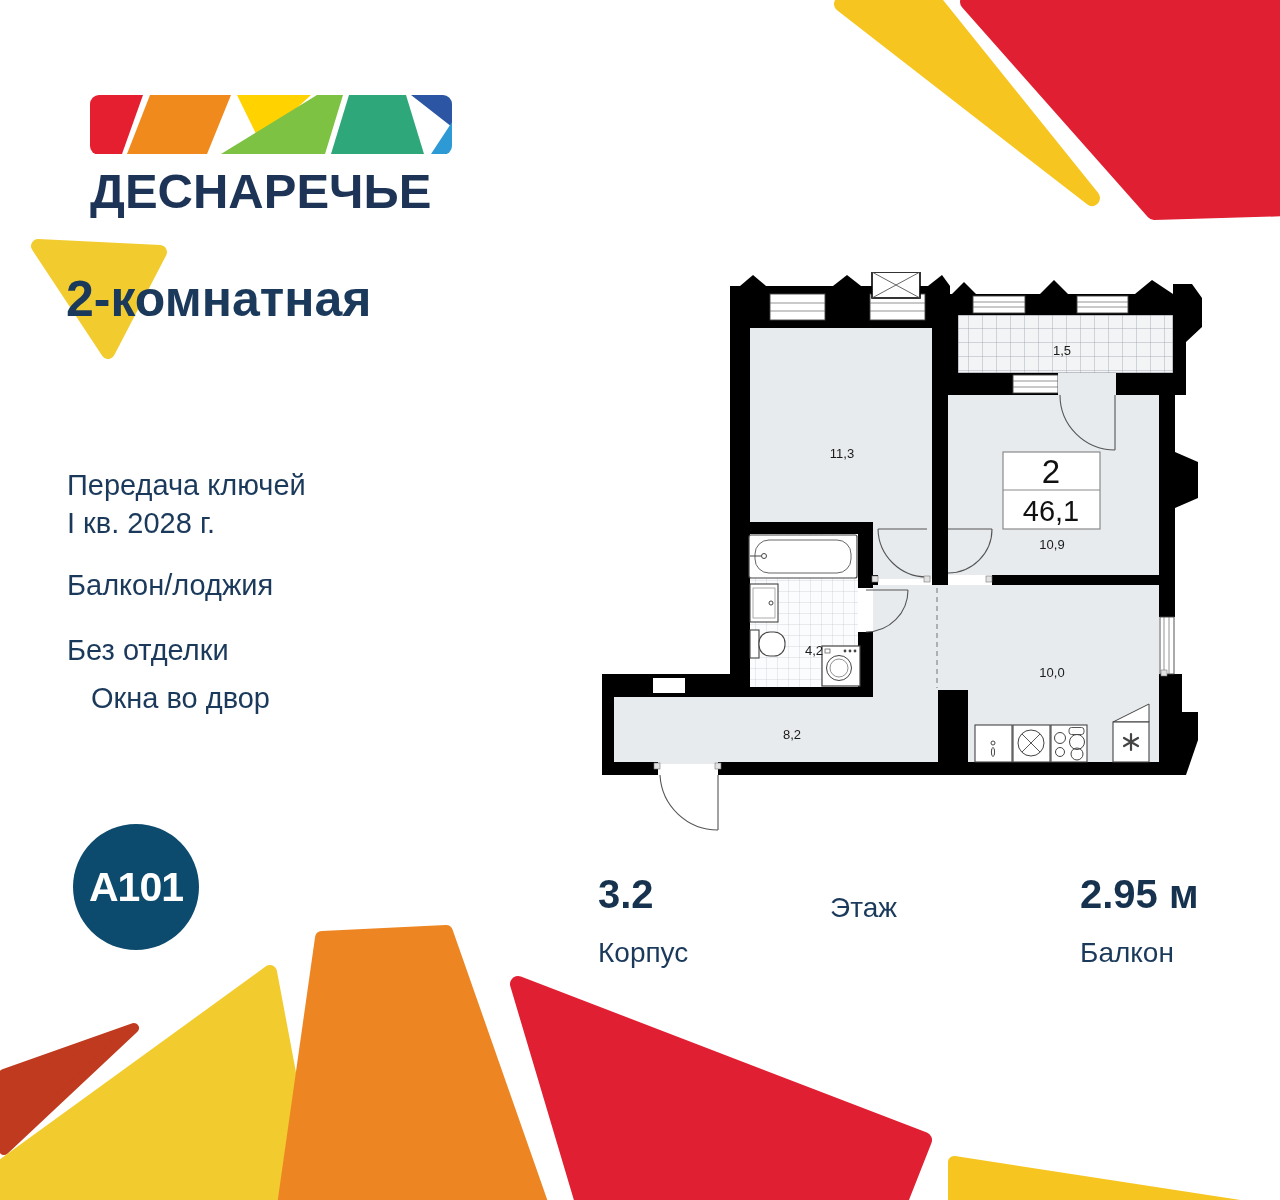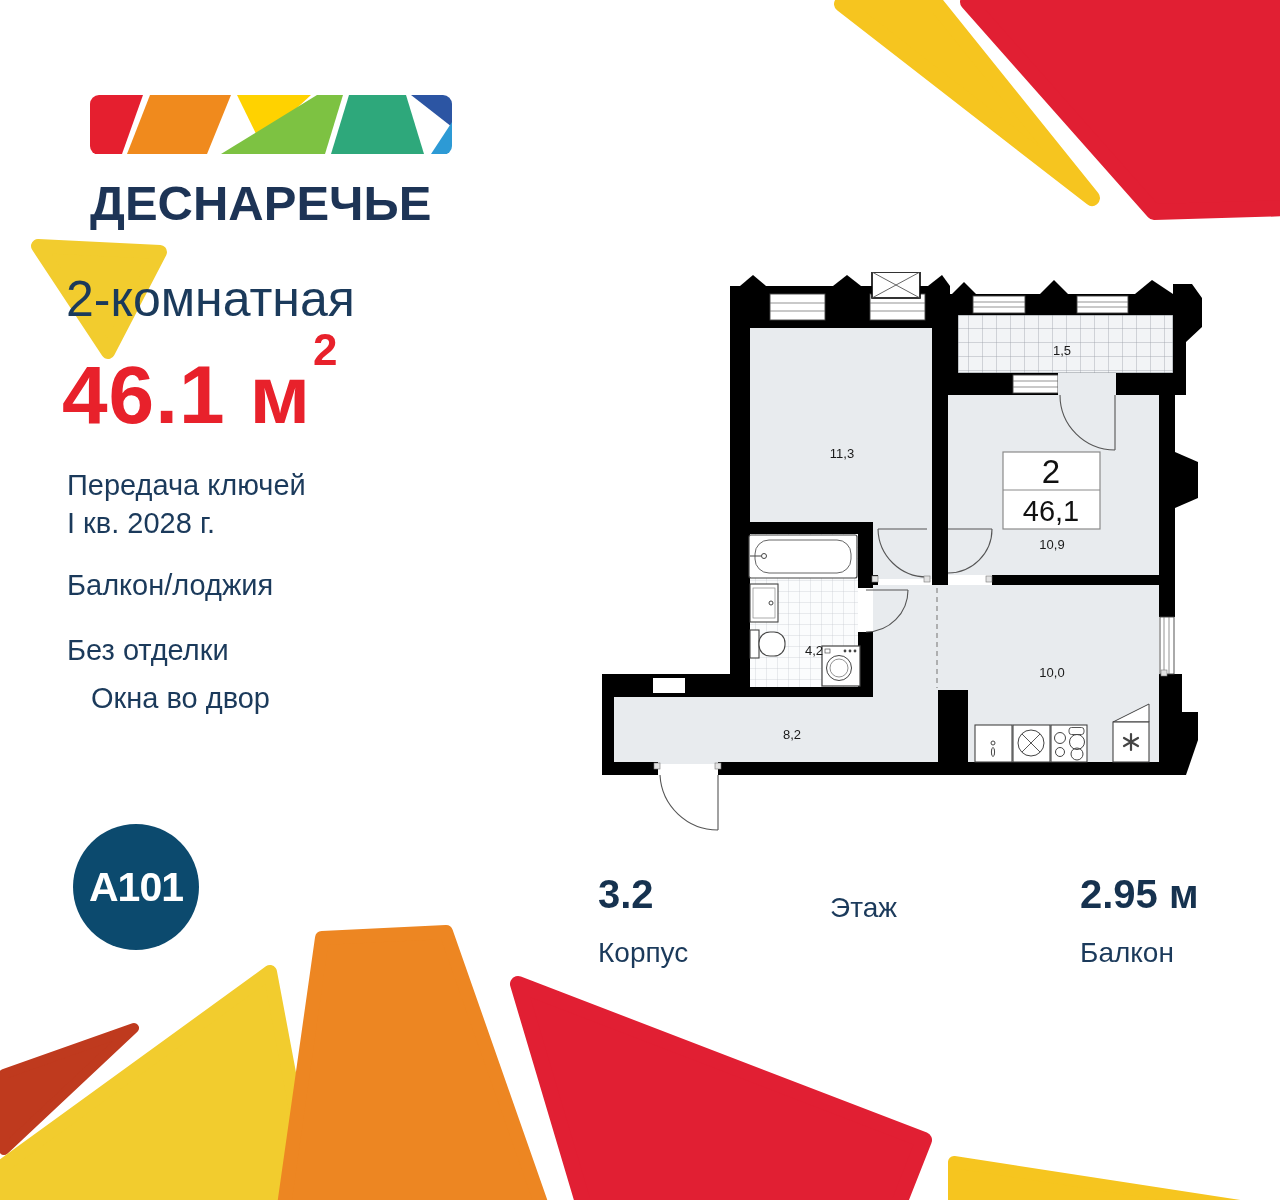--- a/index.html
+++ b/index.html
@@ -4,24 +4,24 @@
 <style>
   html,body{margin:0;padding:0;background:#ffffff;}
   #stage{position:relative;width:1280px;height:1200px;overflow:hidden;background:#fff;
          font-family:"Liberation Sans", sans-serif;color:#1B3A5B;}
   #decor, #plan{position:absolute;left:0;top:0;}
   #decor{z-index:1;}
   .layer{position:absolute;z-index:3;}
 
   
   #logo{left:90px;top:95px;width:380px;}
-  #logo .wordmark{margin-top:16px;font-size:49px;font-weight:700;letter-spacing:0px;color:#1D3456;}
-
-  
-  #apt-type{left:66px;top:270px;font-size:50px;font-weight:400;color:#1B3A5B;}
+  #logo .wordmark{margin-top:4px;font-size:49px;font-weight:700;letter-spacing:0px;color:#1D3456;}
+
+  
+  #apt-type{left:66px;top:270px;font-size:50px;font-weight:700;color:#1B3A5B;}
   #apt-area{left:62px;top:348px;font-size:82px;font-weight:700;color:#E8212B;letter-spacing:1px;}
   #apt-area sup{font-size:44px;position:relative;top:-30px;left:2px;font-weight:700;}
 
   
   .feature{left:67px;font-size:29px;font-weight:400;color:#1B3A5B;line-height:38px;}
   #feat-handover{top:466px;}
   #feat-balcony{top:566px;}
   #feat-finish{top:623px;margin-top:8px;}
   #feat-windows{top:679px;margin-left:24px;}
 
@@ -75,23 +75,20 @@
       <polygon points="227,0 253,0 235,59 131,59" fill="#7DC242"></polygon>
       <polygon points="259,0 316,0 334,59 241,59" fill="#2EA87B"></polygon>
       <polygon points="321,0 362,0 362,32" fill="#2C55A3"></polygon>
       <polygon points="341,59 362,27 362,59" fill="#2D9AD5"></polygon>
     </g>
   </svg>
   <div class="wordmark">ДЕСНАРЕЧЬЕ</div>
 </div>
 
 <div id="apt-type" class="layer">2-комнатная</div>
-<div id="apt-area" class="layer">
-  <span>46.1</span><span> </span><span>м</span><sup>2</sup>
-</div>
 
 <div id="feat-handover" class="layer feature">
   <div>Передача ключей</div>
   <div>I кв. 2028 г.</div>
 </div>
 <div id="feat-balcony" class="layer feature">Балкон/лоджия</div>
 <div id="feat-finish" class="layer feature">Без отделки</div>
 <div id="feat-windows" class="layer feature">Окна во двор</div>
 
 <div id="a101" class="layer">

